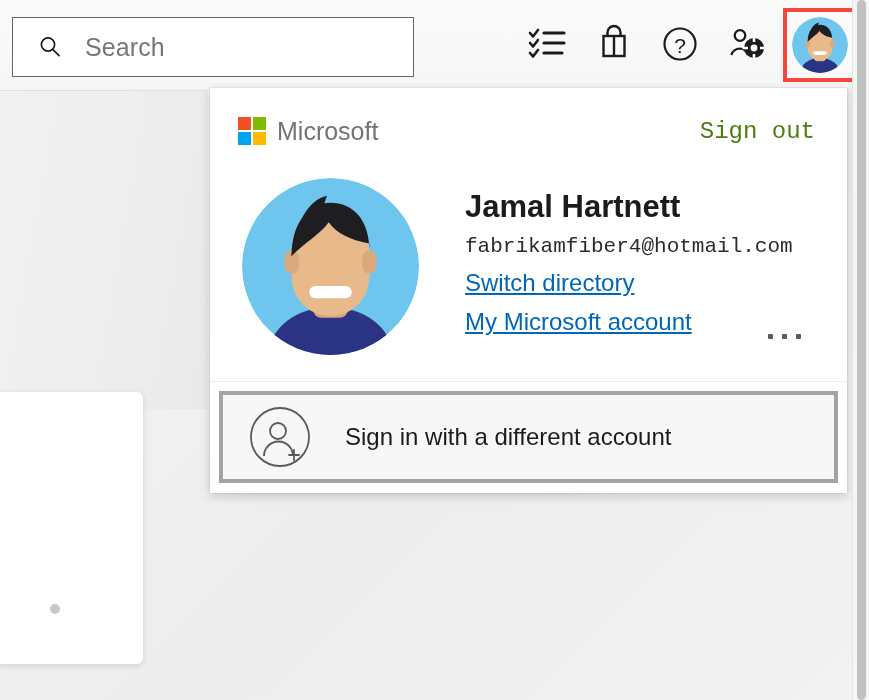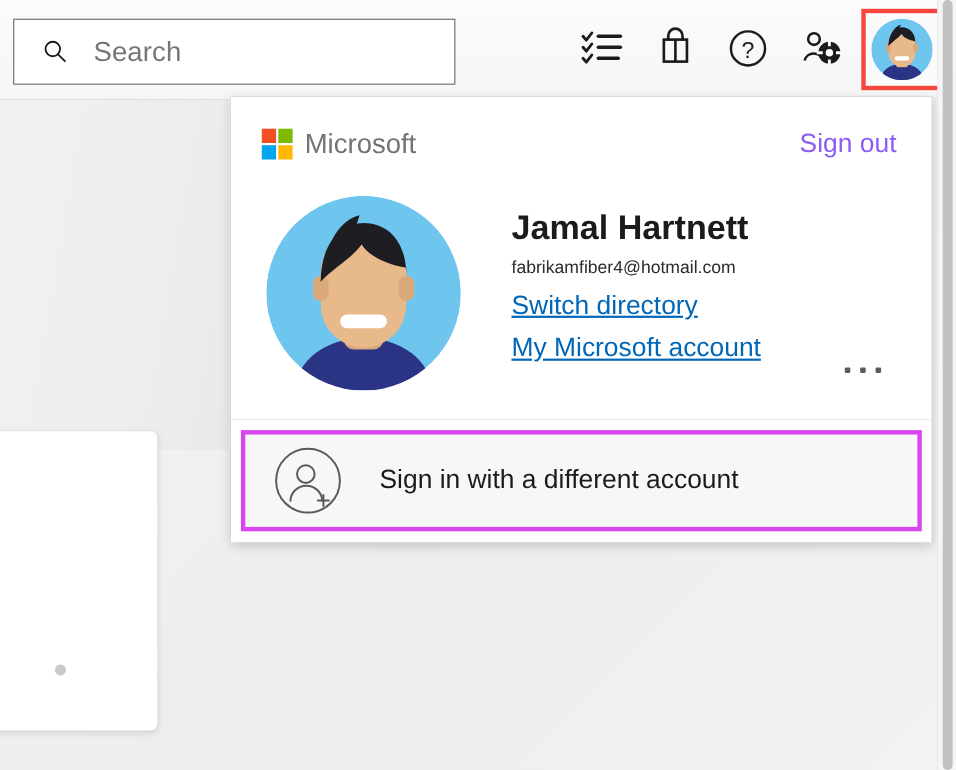--- a/index.html
+++ b/index.html
@@ -168,23 +168,23 @@
     gap: 2px;
   }
   .ms-sq { width: 13px; height: 13px; }
   .ms-brand {
     font-size: 25px;
     color: #737373;
     font-family: "Liberation Sans", sans-serif;
   }
   .signout-link {
     font-size: 24px;
-    color: #8b5cf6;
-    cursor: pointer;
-    font-family: Liberation Sans, sans-serif;
+    color: #4d7c0f;
+    cursor: pointer;
+    font-family: Liberation Mono, monospace;
   }
 
   .flyout-body {
     display: flex;
     padding: 0 32px 26px 32px;
     box-sizing: border-box;
     justify-content: flex-end;
   }
   .avatar-large {
     width: 177px;
@@ -201,24 +201,24 @@
     position: relative;
   }
   .user-name {
     font-size: 31px;
     font-weight: bold;
     color: #1b1b1b;
     line-height: 1.25;
     font-family: "Liberation Sans", sans-serif;
   }
   .user-email {
-    font-size: 16px;
+    font-size: 21px;
     color: #2b2b2b;
     margin-top: 8px;
-    font-family: Liberation Sans, sans-serif;
+    font-family: Liberation Mono, monospace;
   }
   .user-link {
     display: inline-block;
     font-size: 24px;
     color: #0067b8;
     text-decoration: underline;
     margin-top: 11px;
     cursor: pointer;
     font-family: "Liberation Sans", sans-serif;
   }
@@ -241,21 +241,21 @@
   .flyout-divider {
     height: 1px;
     background: #ededed;
     width: 100%;
   }
 
   .signin-row {
     margin: 9px 9px 10px 9px;
     height: 92px;
     box-sizing: border-box;
-    border: 4px solid #d946ef;
+    border: 4px solid #a3a3a3;
     background: #f7f7f7;
     display: flex;
     align-items: center;
     padding-left: 26px;
     cursor: pointer;
   }
   .person-add-icon {
     width: 62px;
     height: 62px;
     flex: 0 0 auto;

